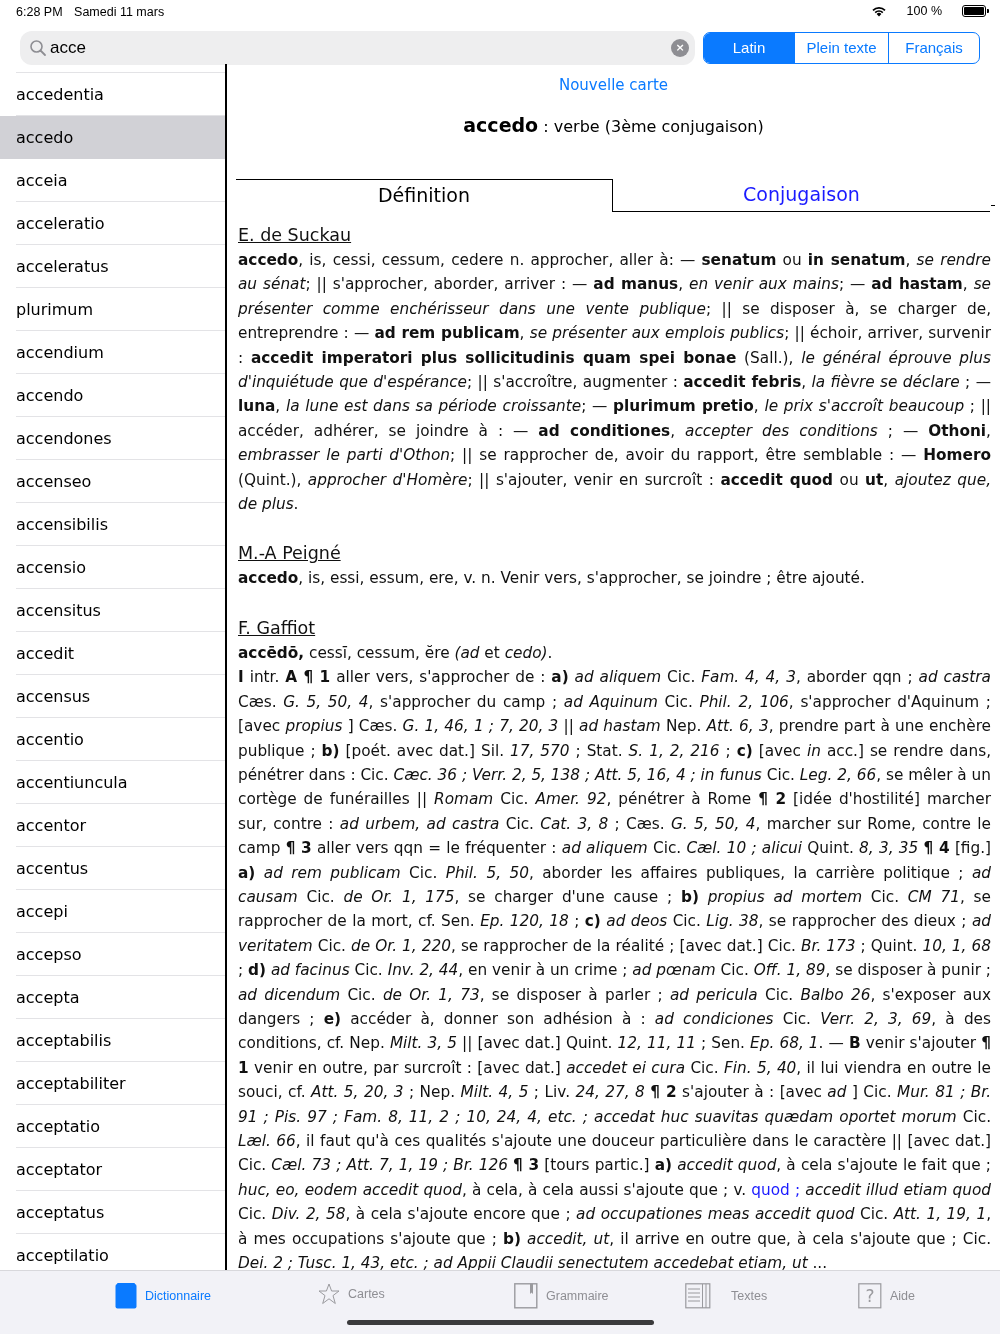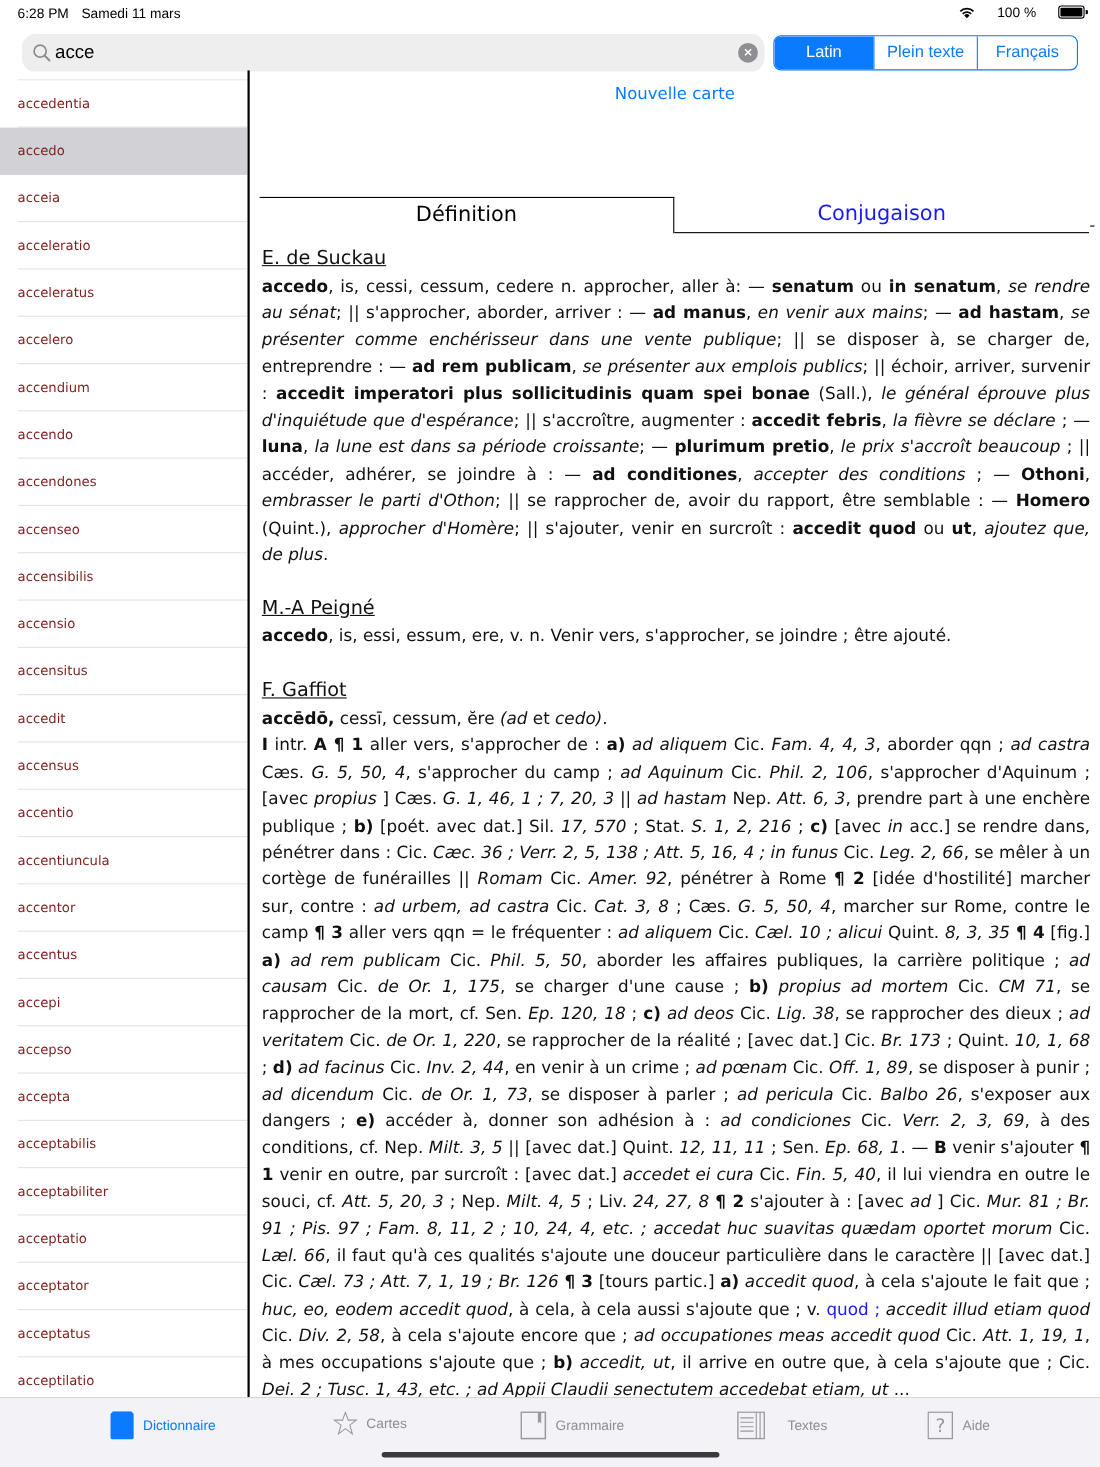--- a/index.html
+++ b/index.html
@@ -21,21 +21,21 @@
   .search .clear { position: absolute; right: 6px; top: 8px; width: 18px; height: 18px; border-radius: 50%; background: #8e8e93; color: #fff; font-size: 11px; line-height: 18px; text-align: center; font-family: "DejaVu Sans", sans-serif; font-weight: bold; }
 
   .segmented { position: absolute; left: 703px; top: 32px; width: 277px; height: 32px; border: 1.5px solid #0a7aff; border-radius: 7px; display: flex; overflow: hidden; }
   .segmented .seg { flex: 1; text-align: center; font-family: "Liberation Sans", sans-serif; font-size: 15px; line-height: 29px; color: #0a7aff; border-left: 1px solid #0a7aff; cursor: pointer; }
   .segmented .seg:first-child { border-left: none; }
   .segmented .seg.active { background: #0a7aff; color: #fff; }
   .segmented .seg.w1 { flex: 0 0 90px; }
   .segmented .seg.w2 { flex: 0 0 94px; }
 
   .sidebar { position: absolute; left: 0; top: 72px; width: 225px; height: 1198px; overflow: hidden; }
-  .sidebar .item { position: relative; height: 43px; line-height: 43px; padding-left: 16px; font-family: "DejaVu Sans", sans-serif; font-size: 12px; color: #7f1d1d; cursor: pointer; }
+  .sidebar .item { position: relative; height: 43px; line-height: 43px; padding-left: 16px; font-family: "DejaVu Sans", sans-serif; font-size: 16px; color: #000000; cursor: pointer; }
   .sidebar .item::after { content: ""; position: absolute; left: 16px; right: 0; bottom: 0; height: 1px; background: #e3e3e6; }
   .sidebar .item.selected { background: #d1d1d6; }
   .sidebar .item.selected::after { display: none; }
   .sidebar .topline { height: 1px; background: #e3e3e6; margin-left: 16px; }
 
   .vdivider { position: absolute; left: 225px; top: 64px; width: 2px; height: 1206px; background: #000; }
 
   .main { position: absolute; left: 227px; top: 66px; width: 773px; height: 1204px; overflow: hidden; }
   .newcard { position: absolute; top: 10px; left: 0; width: 773px; text-align: center; font-family: "DejaVu Sans", sans-serif; font-size: 15px; color: #0a7aff; cursor: pointer; }
   .headword { position: absolute; top: 48px; left: 0; width: 773px; text-align: center; font-family: "DejaVu Sans", sans-serif; font-size: 16px; }
@@ -48,21 +48,21 @@
 
   .content { position: absolute; top: 156px; left: 11px; width: 753px; font-family: "DejaVu Sans", sans-serif; font-size: 15.3px; line-height: 24.4px; color: #111; }
   .entry { margin-bottom: 24px; }
   .entry .author { font-size: 17.5px; text-decoration: underline; line-height: 26px; margin-bottom: 0px; display: block; }
   .entry p { text-align: justify; }
   .entry b { font-weight: bold; }
   .entry i { font-style: italic; }
   .entry a.link { color: #1a1aff; text-decoration: none; }
 
   .tabbar { position: absolute; left: 0; top: 1270px; width: 1000px; height: 64px; background: #f2f2f7; border-top: 1px solid #d8d8dc; }
-  .tabbar .titem { position: absolute; top: 12px; display: flex; align-items: center; gap: 8px; font-family: "Liberation Sans", sans-serif; font-size: 12.5px; color: #8e8e93; cursor: pointer; }
+  .tabbar .titem { position: absolute; top: 12px; display: flex; align-items: center; gap: 8px; font-family: "Liberation Sans", sans-serif; font-size: 12.5px; color: #8e8e93; cursor: pointer; margin-left: 15px; }
   .tabbar .titem.active { color: #0a7aff; }
   .tabbar svg { display: block; }
   .home-indicator { position: absolute; left: 347px; top: 1320px; width: 307px; height: 5px; border-radius: 3px; background: #3a3a3c; }
 </style>
 </head>
 <body>
 
 <div class="statusbar">
   <div class="left">
     <span>6:28 PM</span>
@@ -97,21 +97,21 @@
 </div>
 
 <div class="sidebar">
   <div class="topline"></div>
   <div id="word-list-items">
       <div class="item">accedentia</div>
       <div class="item selected">accedo</div>
       <div class="item">acceia</div>
       <div class="item">acceleratio</div>
       <div class="item">acceleratus</div>
-      <div class="item">accelero</div>
+      <div class="item">plurimum</div>
       <div class="item">accendium</div>
       <div class="item">accendo</div>
       <div class="item">accendones</div>
       <div class="item">accenseo</div>
       <div class="item">accensibilis</div>
       <div class="item">accensio</div>
       <div class="item">accensitus</div>
       <div class="item">accedit</div>
       <div class="item">accensus</div>
       <div class="item">accentio</div>
@@ -126,20 +126,23 @@
       <div class="item">acceptatio</div>
       <div class="item">acceptator</div>
       <div class="item">acceptatus</div>
       <div class="item">acceptilatio</div>
     </div>
 </div>
 <div class="vdivider"></div>
 
 <div class="main">
   <div class="newcard">Nouvelle carte</div>
+  <div class="headword">
+    <b>accedo</b><span> : verbe (3ème conjugaison)</span>
+  </div>
   <div class="tabs">
     <div class="tab-def">Définition</div>
     <div class="tab-conj">Conjugaison</div>
     <div class="tab-tick"></div>
   </div>
   <div class="content" id="entries">
       <div class="entry">
         <span class="author">E. de Suckau</span>
         <p><b>accedo</b><span>, is, cessi, cessum, cedere n. approcher, aller à: — </span><b>senatum</b><span> ou </span><b>in senatum</b><span>, </span><i>se rendre au sénat</i><span>; || s'approcher, aborder, arriver : — </span><b>ad manus</b><span>, </span><i>en venir aux mains</i><span>; — </span><b>ad hastam</b><span>, </span><i>se présenter comme enchérisseur dans une vente publique</i><span>; || se disposer à, se charger de, entreprendre : — </span><b>ad rem publicam</b><span>, </span><i>se présenter aux emplois publics</i><span>; || échoir, arriver, survenir : </span><b>accedit imperatori plus sollicitudinis quam spei bonae</b><span> (Sall.), </span><i>le général éprouve plus d'inquiétude que d'espérance</i><span>; || s'accroître, augmenter : </span><b>accedit febris</b><span>, </span><i>la fièvre se déclare</i><span> ; — </span><b>luna</b><span>, </span><i>la lune est dans sa période croissante</i><span>; — </span><b>plurimum pretio</b><span>, </span><i>le prix s'accroît beaucoup</i><span> ; || accéder, adhérer, se joindre à : — </span><b>ad conditiones</b><span>, </span><i>accepter des conditions</i><span> ; — </span><b>Othoni</b><span>, </span><i>embrasser le parti d'Othon</i><span>; || se rapprocher de, avoir du rapport, être semblable : — </span><b>Homero</b><span> (Quint.), </span><i>approcher d'Homère</i><span>; || s'ajouter, venir en surcroît : </span><b>accedit quod</b><span> ou </span><b>ut</b><span>, </span><i>ajoutez que, de plus</i><span>.</span></p>
       </div>
@@ -162,21 +165,21 @@
       <rect x="2" y="0" width="18" height="2.5" rx="1" fill="#0a7aff"></rect>
     </svg>
     <span>Dictionnaire</span>
   </div>
   <div class="titem" style="left:303px;text-align:right;">
     <svg width="22" height="22" viewBox="0 0 22 22">
       <polygon points="11,1 13.6,8 21,8 15,12.6 17.3,20.5 11,15.8 4.7,20.5 7,12.6 1,8 8.4,8" fill="none" stroke="#9a9a9e" stroke-width="1"></polygon>
     </svg>
     <span>Cartes</span>
   </div>
-  <div class="titem" style="left:473px;">
+  <div class="titem" style="left:499px;">
     <svg width="24" height="26" viewBox="0 0 24 26">
       <rect x="0.8" y="0.8" width="22" height="24" fill="none" stroke="#9a9a9e" stroke-width="1.4"></rect>
       <path d="M16 0.8 V11 L17.5 9.5 L19 11 V0.8 Z" fill="#9a9a9e"></path>
     </svg>
     <span>Grammaire</span>
   </div>
   <div class="titem" style="left:670px;gap:20px;">
     <svg width="26" height="26" viewBox="0 0 26 26">
       <rect x="0.8" y="0.8" width="24" height="24" fill="none" stroke="#9a9a9e" stroke-width="1.2"></rect>
       <line x1="3" y1="6" x2="15" y2="6" stroke="#9a9a9e"></line>

